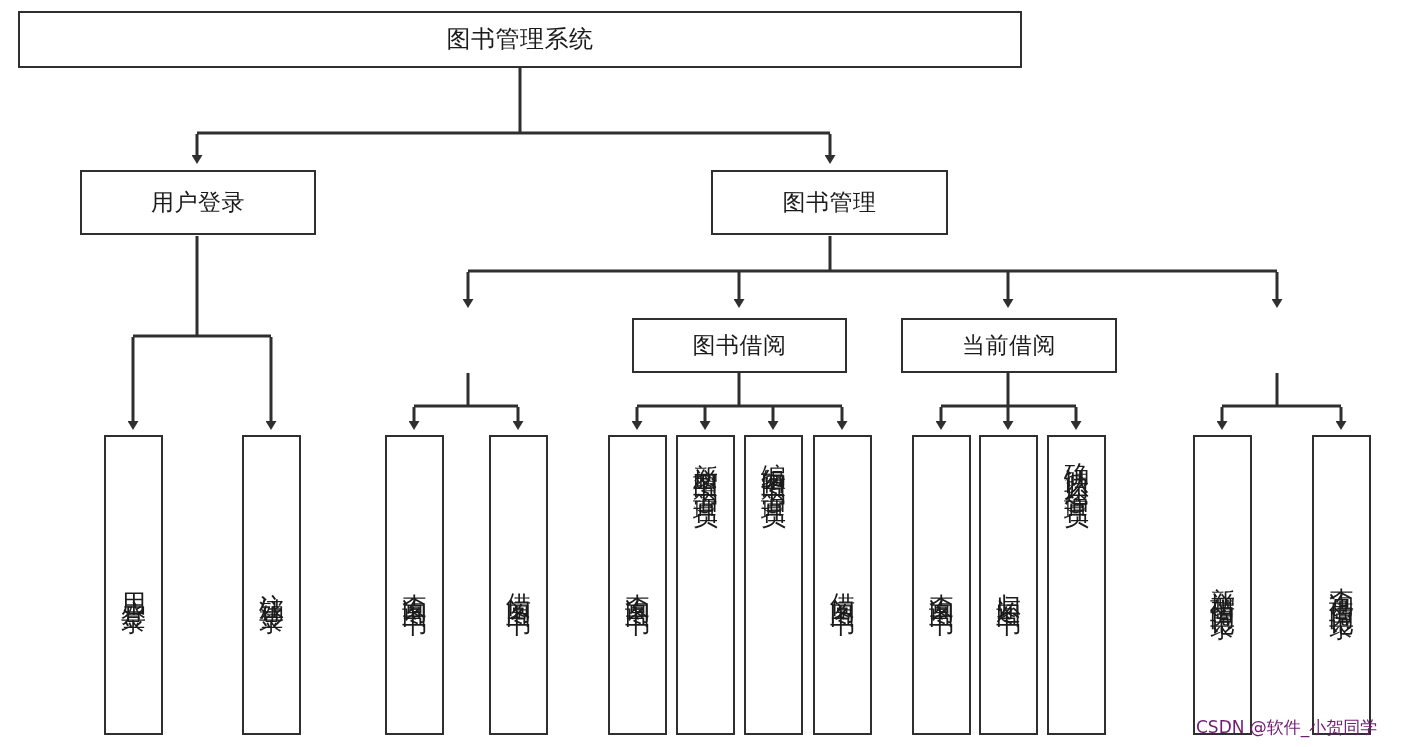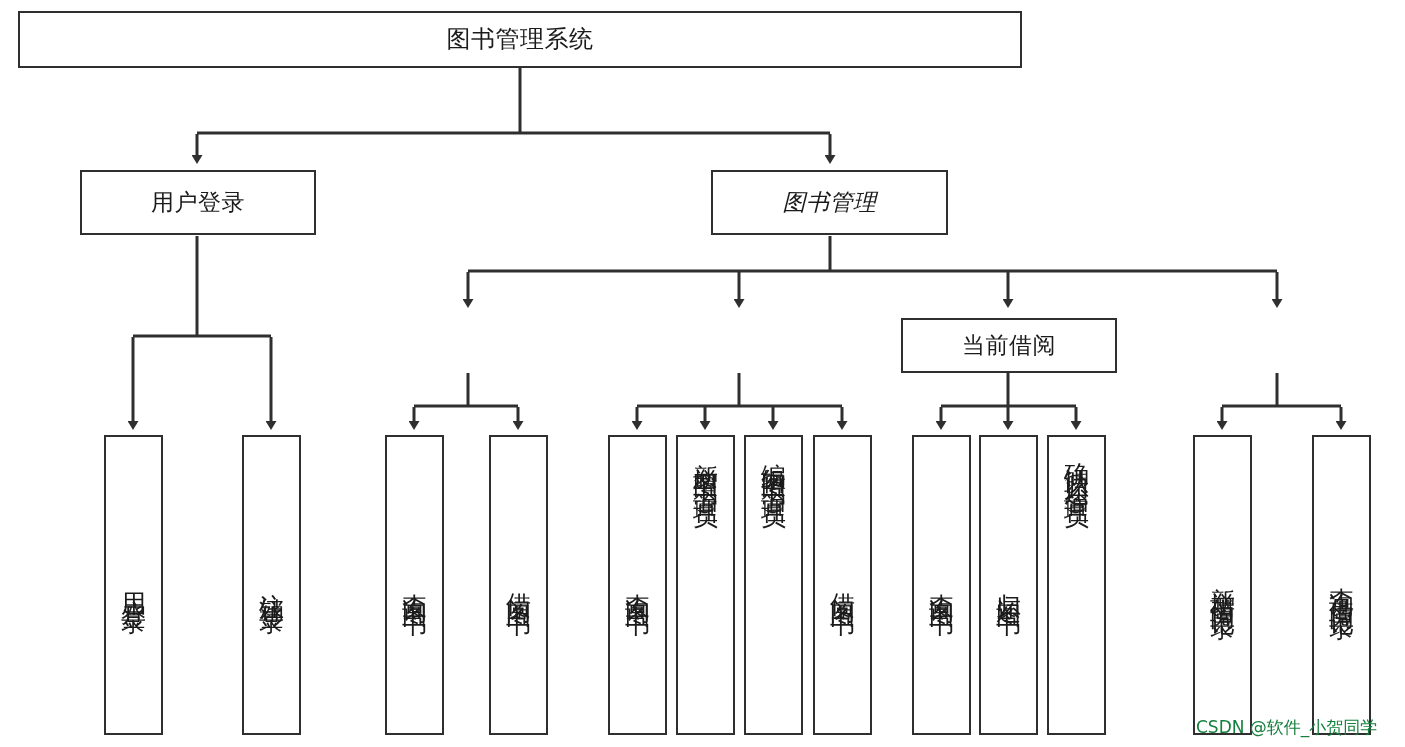--- a/index.html
+++ b/index.html
@@ -63,21 +63,21 @@
     font-size: 25px;
     letter-spacing: 6px;
     line-height: 1;
   }
   .node.vert.tall .nlabel {
     align-self: flex-start;
     margin-top: 2px;
   }
   .watermark {
     position: absolute;
-    color: #15803d;
+    color: #701a75;
     font-size: 17px;
     white-space: nowrap;
     z-index: 5;
     font-family: "DejaVu Sans", "Liberation Sans", sans-serif;
   }
 </style>
 </head>
 <body>
 
 <div id="canvas">
@@ -133,25 +133,28 @@
   </svg>
 
   <div class="node horiz root" style="left:18px; top:11px; width:1004px; height:57px;">
     <span class="nlabel">图书管理系统</span>
   </div>
 
   <div class="node horiz" style="left:80px; top:170px; width:236px; height:65px;">
     <span class="nlabel">用户登录</span>
   </div>
 
-  <div class="node horiz" style="left:711px; top:170px; width:237px; height:65px;font-style:italic;">
+  <div class="node horiz" style="left:711px; top:170px; width:237px; height:65px;">
     <span class="nlabel">图书管理</span>
   </div>
 
 
+  <div class="node horiz" style="left:632px; top:318px; width:215px; height:55px;">
+    <span class="nlabel">图书借阅</span>
+  </div>
 
   <div class="node horiz" style="left:901px; top:318px; width:216px; height:55px;">
     <span class="nlabel">当前借阅</span>
   </div>
 
 
   <div class="node vert" style="left:104px; top:435px; width:59px; height:300px;">
     <span class="nlabel">用户登录</span>
   </div>
 

